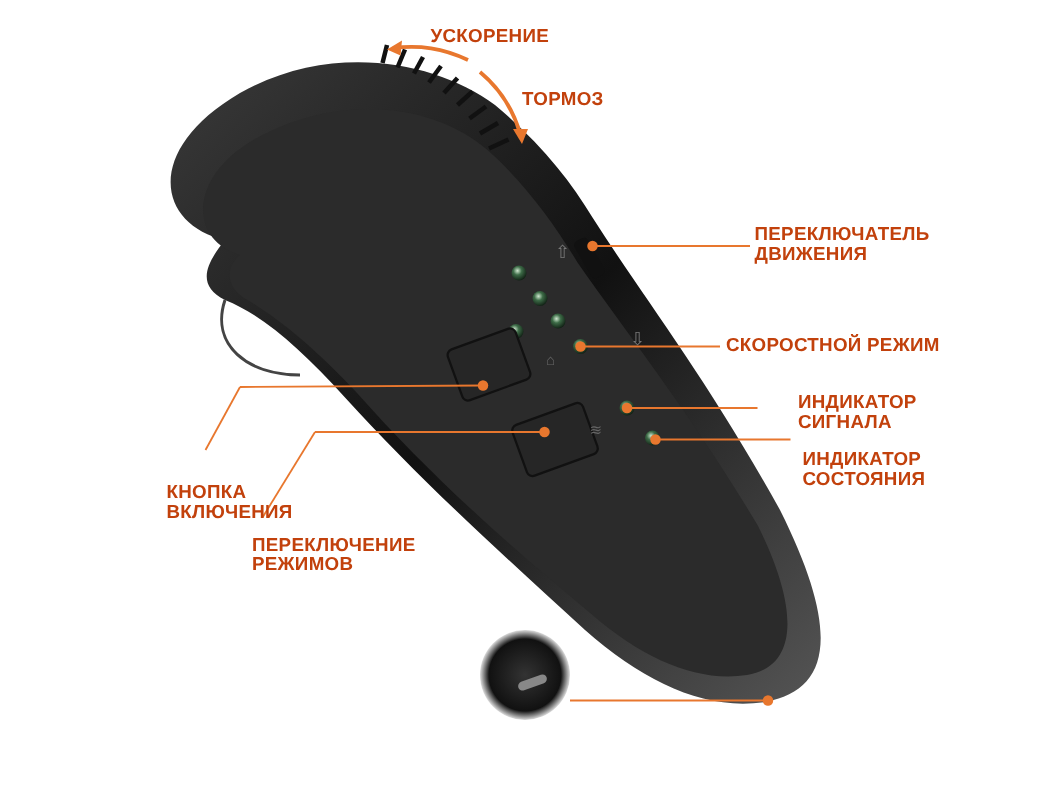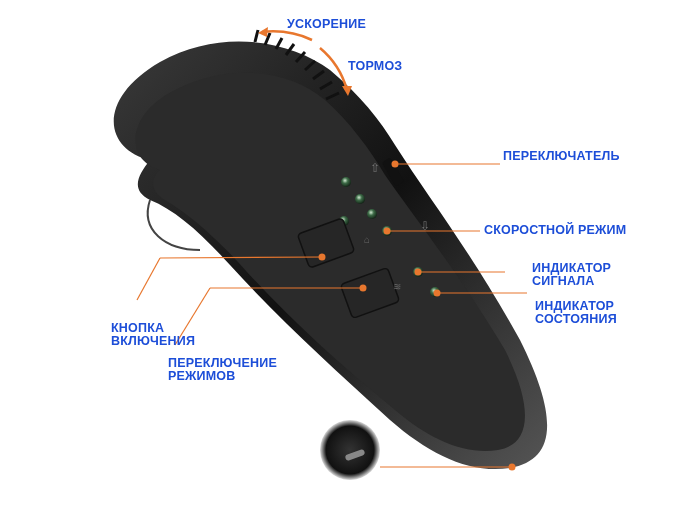--- a/index.html
+++ b/index.html
@@ -1,18 +1,18 @@
 <!DOCTYPE html>
 <html><head>
 <meta charset="utf-8">
 <style>
   html, body { margin:0; padding:0; background:#ffffff; }
   body { width:700px; height:526px; position:relative; overflow:hidden; font-family:"Liberation Sans", sans-serif; }
   .stage { position:absolute; left:0; top:0; width:700px; height:526px; }
-  .lbl { position:absolute; font-family:"Liberation Sans", sans-serif; font-weight:bold; font-size:12.5px; line-height:13px; color:#1d4ed8; letter-spacing:0.2px; text-transform:uppercase; }
+  .lbl { position:absolute; font-family:"Liberation Sans", sans-serif; font-weight:bold; font-size:12.5px; line-height:13px; color:#c2410c; letter-spacing:0.2px; text-transform:uppercase; }
   .lbl span { display:block; }
   svg { position:absolute; left:0; top:0; }
 </style>
 </head>
 <body>
 
 <div class="stage">
   <svg width="700" height="526" viewBox="0 0 700 526">
     <defs>
       <linearGradient id="rim" x1="0" y1="0" x2="1" y2="1">
@@ -104,20 +104,21 @@
 
   <div class="lbl" style="left:287px; top:18px;">
       <span>УСКОРЕНИЕ</span>
     </div>
   <div class="lbl" style="left:348px; top:60px;text-align:center;">
       <span>ТОРМОЗ</span>
     </div>
 
   <div class="lbl" style="left:503px; top:150px;">
     <span>ПЕРЕКЛЮЧАТЕЛЬ</span>
+    <span>ДВИЖЕНИЯ</span>
   </div>
   <div class="lbl" style="left:484px; top:224px;">
       <span>СКОРОСТНОЙ РЕЖИМ</span>
     </div>
 
   <div class="lbl" style="left:532px; top:262px;">
     <span>ИНДИКАТОР</span>
     <span>СИГНАЛА</span>
   </div>
   <div class="lbl" style="left:535px; top:300px;">

